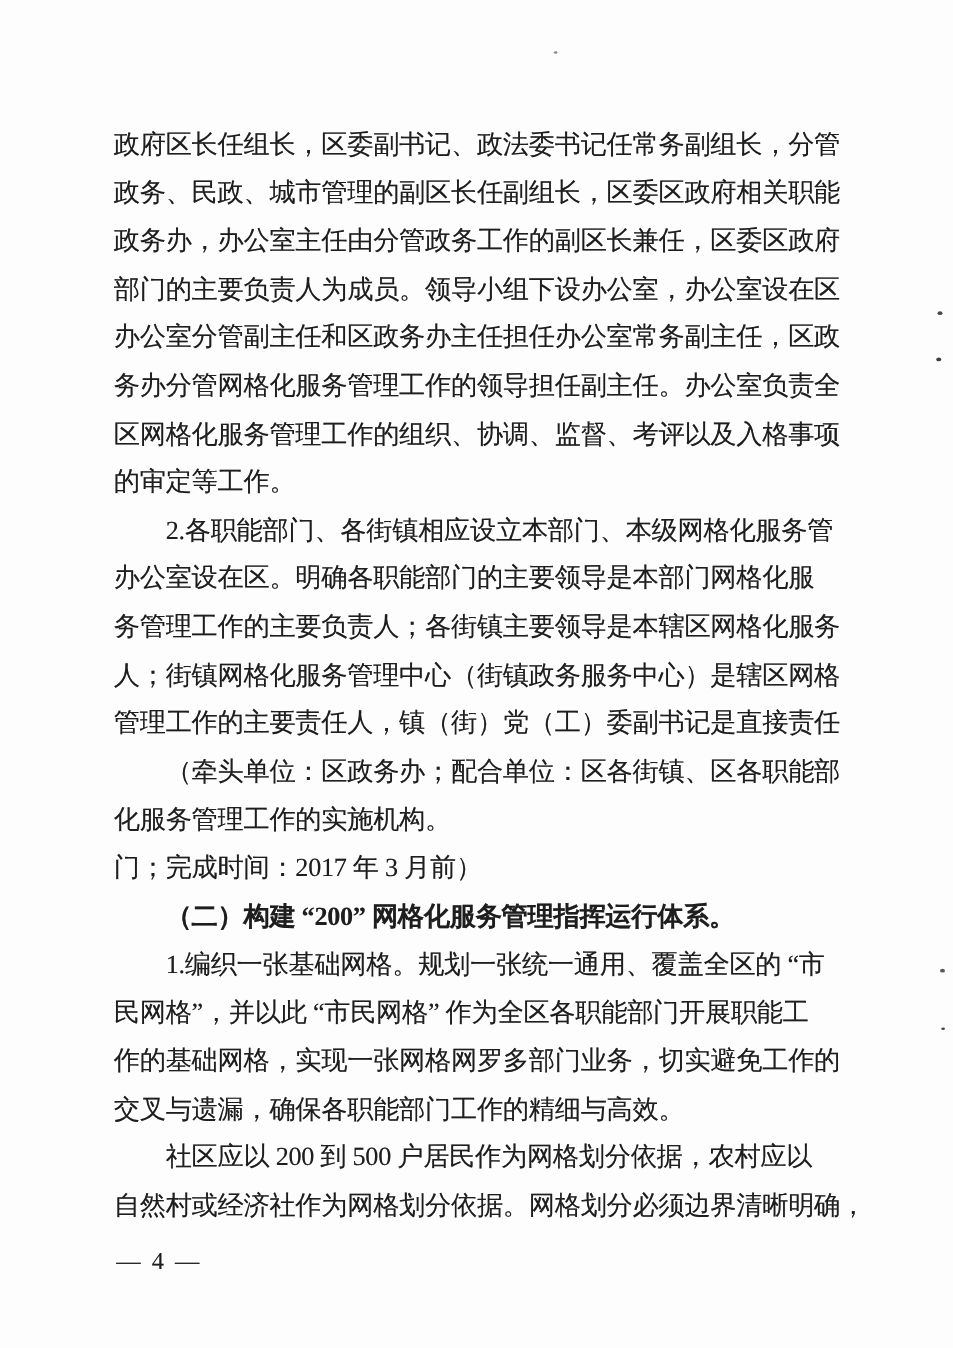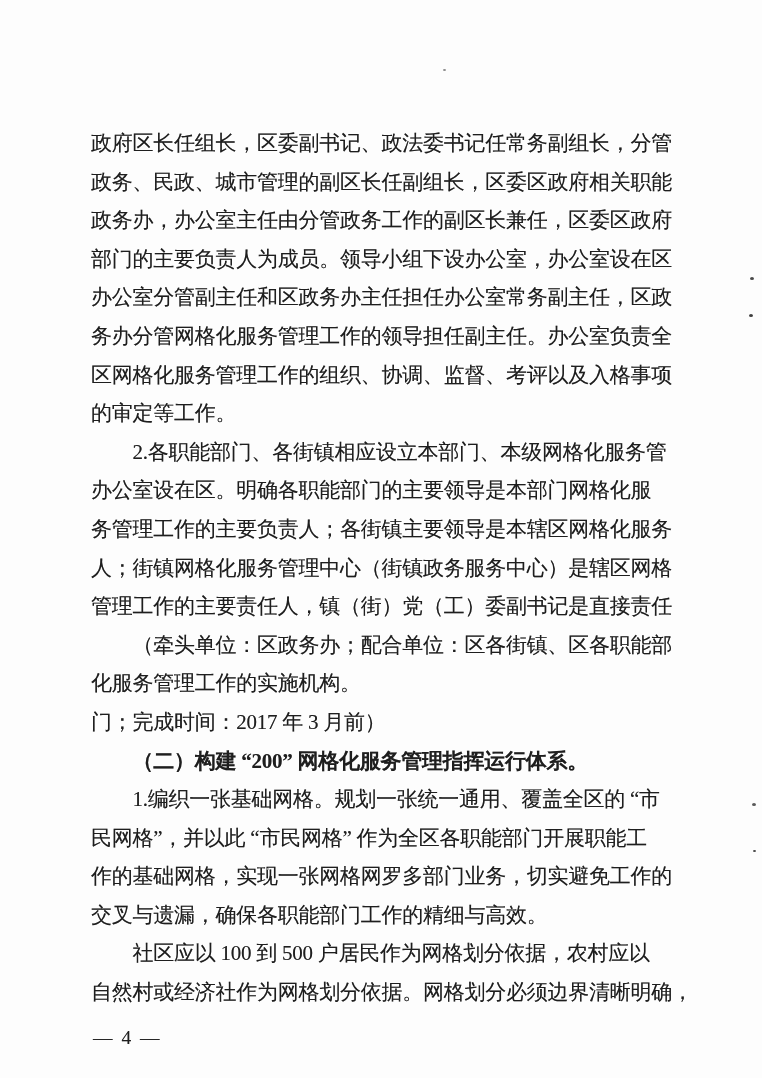--- a/index.html
+++ b/index.html
@@ -11,21 +11,20 @@
     height: 1078px;
     position: relative;
     overflow: hidden;
     font-family: "Liberation Serif", "DejaVu Serif", serif;
   }
   .sheet {
     position: absolute;
     inset: 0;
     width: 762px;
     height: 814px;
-    margin-top: 28px;
   }
   .text-block {
     position: absolute;
     left: 91px;
     top: 96px;
     width: 586px;
   }
   .line {
     font-size: 21px;
     line-height: 38.6px;
@@ -73,21 +72,21 @@
       <div class="line">人；街镇网格化服务管理中心（街镇政务服务中心）是辖区网格</div>
       <div class="line">管理工作的主要责任人，镇（街）党（工）委副书记是直接责任</div>
       <div class="line indent">（牵头单位：区政务办；配合单位：区各街镇、区各职能部</div>
       <div class="line">化服务管理工作的实施机构。</div>
       <div class="line">门；完成时间：2017 年 3 月前）</div>
       <div class="line indent bold">（二）构建 “200” 网格化服务管理指挥运行体系。</div>
       <div class="line indent">1.编织一张基础网格。规划一张统一通用、覆盖全区的 “市</div>
       <div class="line">民网格”，并以此 “市民网格” 作为全区各职能部门开展职能工</div>
       <div class="line">作的基础网格，实现一张网格网罗多部门业务，切实避免工作的</div>
       <div class="line">交叉与遗漏，确保各职能部门工作的精细与高效。</div>
-      <div class="line indent">社区应以 100 到 500 户居民作为网格划分依据，农村应以</div>
+      <div class="line indent">社区应以 200 到 500 户居民作为网格划分依据，农村应以</div>
       <div class="line">自然村或经济社作为网格划分依据。网格划分必须边界清晰明确，</div>
     </div>
   <div class="page-number">— 4 —</div>
   <div id="specks">
       <span class="speck" style="left: 443px; top: 41px; width: 3px; height: 2px; background: rgb(138, 138, 138);"></span>
       <span class="speck" style="left: 750px; top: 249px; width: 4px; height: 3px; background: rgb(74, 74, 74);"></span>
       <span class="speck" style="left: 749px; top: 286px; width: 4px; height: 3px; background: rgb(63, 63, 63);"></span>
       <span class="speck" style="left: 752px; top: 775px; width: 4px; height: 3px; background: rgb(90, 90, 90);"></span>
       <span class="speck" style="left: 753px; top: 822px; width: 3px; height: 2px; background: rgb(69, 69, 69);"></span>
       <span class="speck" style="left: 266px; top: 840px; width: 3px; height: 2px; background: rgb(154, 154, 154);"></span>

